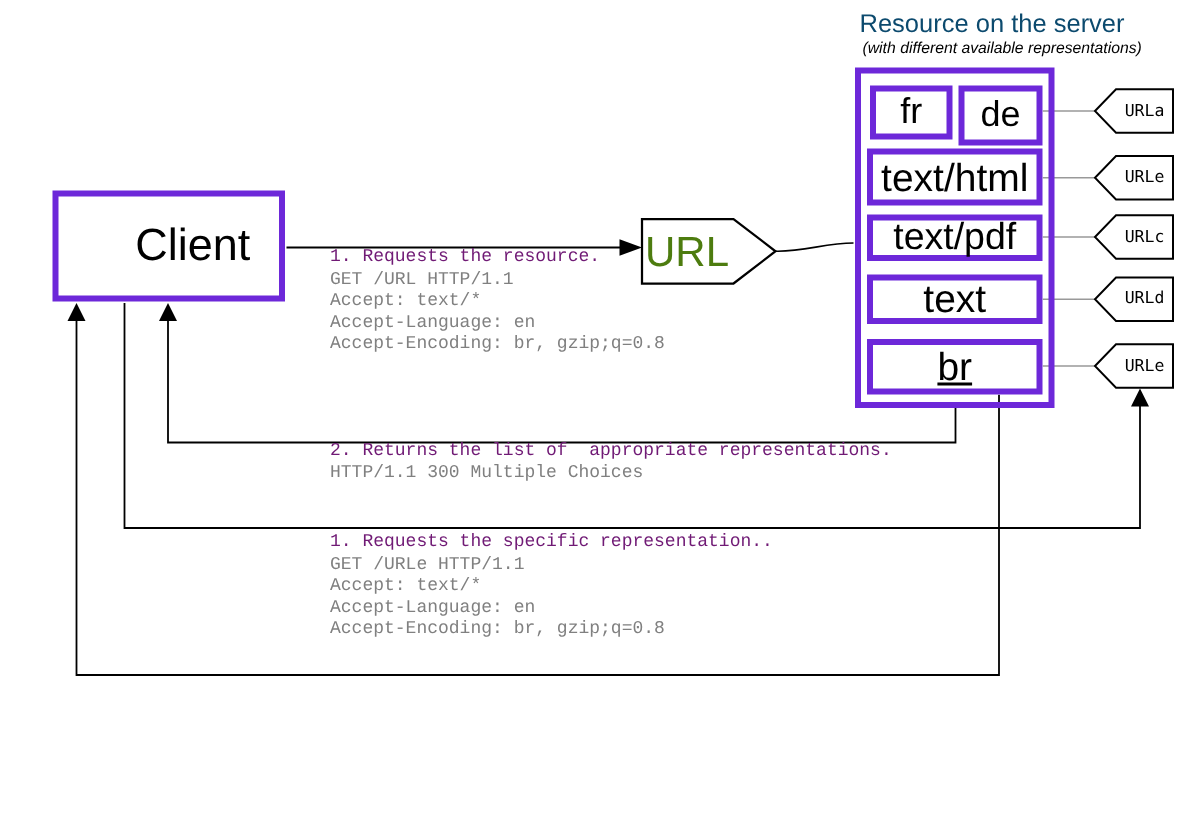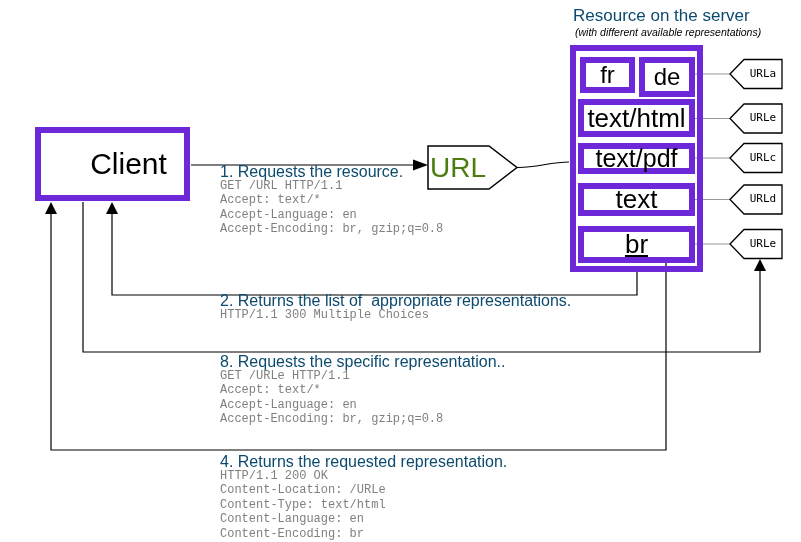--- a/index.html
+++ b/index.html
@@ -2,21 +2,21 @@
 <html><head>
 <meta charset="utf-8">
 <style>
   html,body{margin:0;padding:0;background:#fff;}
   .canvas{
     position:relative;width:801px;height:542px;background:#ffffff;
     font-family:"Liberation Sans",sans-serif;overflow:hidden;
   }
   svg.layer{position:absolute;left:0;top:0;z-index:1;}
   .box{
-    position:absolute;border:6px solid #6d28d9;background:#fff;
+    position:absolute;border:4px solid #6d28d9;background:#fff;
     display:flex;align-items:center;justify-content:center;
     box-sizing:border-box;z-index:2;color:#000;
   }
   .client-box{left:35px;top:127px;width:155px;height:74px;font-size:30px;padding-left:32px;}
   .server-box{left:570px;top:45px;width:133px;height:227px;background:transparent;z-index:1;}
   .rep-fr{left:580px;top:57px;width:55px;height:36px;font-size:24px;}
   .rep-de{left:639px;top:57px;width:56px;height:40px;font-size:24px;}
   .rep-html{left:578px;top:99px;width:117px;height:38px;font-size:26px;}
   .rep-pdf{left:578px;top:143px;width:117px;height:31px;font-size:25px;}
   .rep-gzip{left:578px;top:183px;width:117px;height:33px;font-size:26px;}
@@ -34,22 +34,22 @@
     position:absolute;left:575px;top:26px;font-size:10.5px;font-style:italic;
     color:#000;white-space:pre;z-index:2;
   }
   .tag-label{
     position:absolute;left:744px;width:38px;height:16px;line-height:16px;
     text-align:center;font-family:"DejaVu Sans Mono",monospace;
     font-size:11px;color:#000;z-index:2;
   }
   .step{position:absolute;z-index:2;}
   .step-label{
-    font-size:16px;line-height:15px;color:#0c4a6e;white-space:pre;
-    font-family:Liberation Sans, sans-serif;
+    font-size:12px;line-height:15px;color:#701a75;white-space:pre;
+    font-family:Liberation Mono, monospace;
   }
   .mono{
     font-family:"Liberation Mono",monospace;font-size:12px;line-height:14.4px;
     color:#808080;white-space:pre;
   }
 </style>
 </head>
 <body>
 
 <div class="canvas">
@@ -115,29 +115,21 @@
     <div class="mono">Accept-Language: en</div>
     <div class="mono">Accept-Encoding: br, gzip;q=0.8</div>
   </div>
 
   <div class="step" style="left:220px;top:293px">
     <div class="step-label">2. Returns the list of  appropriate representations.</div>
     <div class="mono">HTTP/1.1 300 Multiple Choices</div>
   </div>
 
   <div class="step" style="left:220px;top:354px">
-    <div class="step-label">8. Requests the specific representation..</div>
+    <div class="step-label">1. Requests the specific representation..</div>
     <div class="mono">GET /URLe HTTP/1.1</div>
     <div class="mono">Accept: text/*</div>
     <div class="mono">Accept-Language: en</div>
     <div class="mono">Accept-Encoding: br, gzip;q=0.8</div>
   </div>
 
-  <div class="step" style="left:220px;top:454px">
-    <div class="step-label">4. Returns the requested representation.</div>
-    <div class="mono">HTTP/1.1 200 OK</div>
-    <div class="mono">Content-Location: /URLe</div>
-    <div class="mono">Content-Type: text/html</div>
-    <div class="mono">Content-Language: en</div>
-    <div class="mono">Content-Encoding: br</div>
-  </div>
 
 </div>
 
 </body></html>

